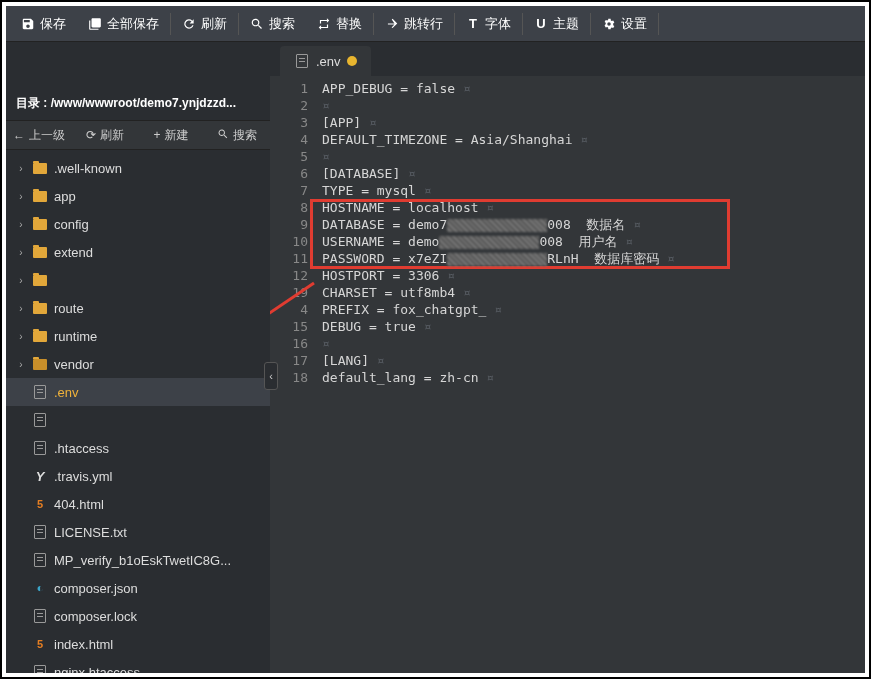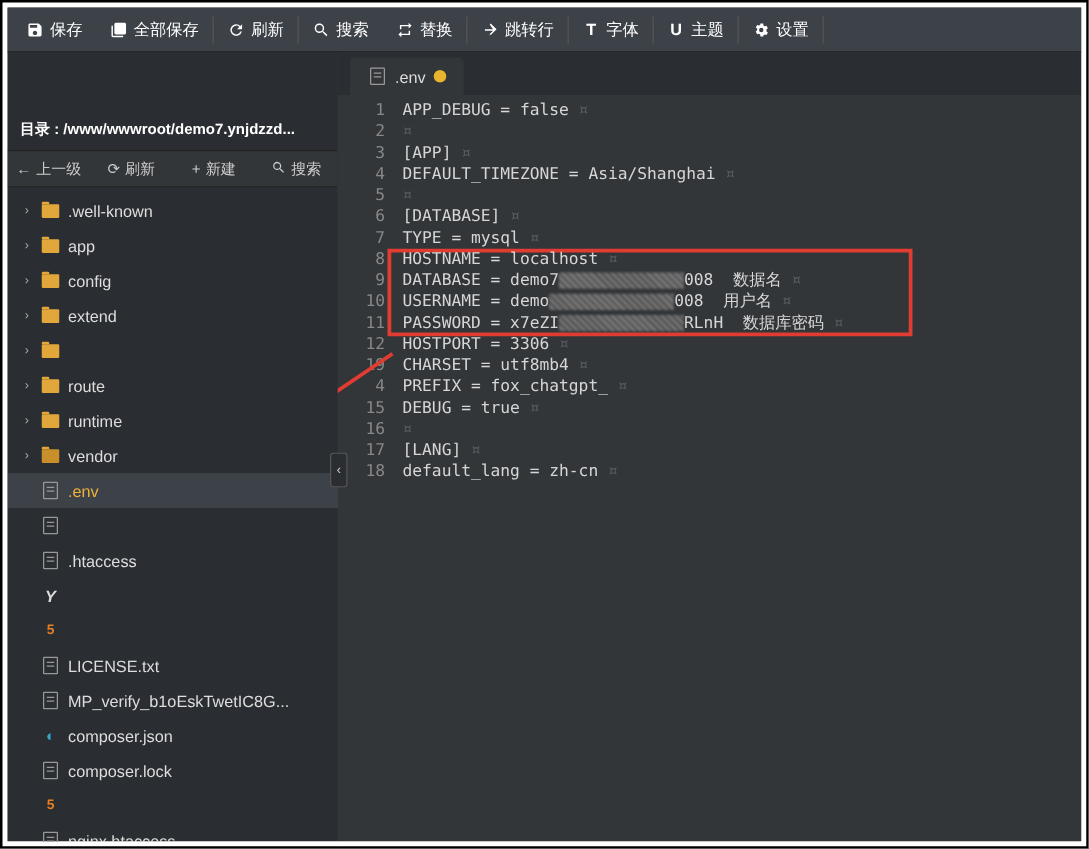--- a/index.html
+++ b/index.html
@@ -231,24 +231,26 @@
             <div class="tree-item">
               <span class="chev sp"></span>
               <span class="fic">
                 <span class="doc-ic"></span>
               </span>
               <span class="label">.htaccess</span>
             </div>
             <div class="tree-item">
               <span class="chev sp"></span>
               <span class="fic" style="color:#ddd;font-weight:bold;font-style:italic;font-size:13px">Y</span>
+              <span class="label">.travis.yml</span>
             </div>
             <div class="tree-item">
               <span class="chev sp"></span>
               <span class="fic" style="color:#e67e22;font-weight:bold;font-size:11px">5</span>
+              <span class="label">404.html</span>
             </div>
             <div class="tree-item">
               <span class="chev sp"></span>
               <span class="fic">
                 <span class="doc-ic"></span>
               </span>
               <span class="label">LICENSE.txt</span>
             </div>
             <div class="tree-item">
               <span class="chev sp"></span>
@@ -265,20 +267,21 @@
             <div class="tree-item">
               <span class="chev sp"></span>
               <span class="fic">
                 <span class="doc-ic"></span>
               </span>
               <span class="label">composer.lock</span>
             </div>
             <div class="tree-item">
               <span class="chev sp"></span>
               <span class="fic" style="color:#e67e22;font-weight:bold;font-size:11px">5</span>
+              <span class="label">index.html</span>
             </div>
             <div class="tree-item">
               <span class="chev sp"></span>
               <span class="fic">
                 <span class="doc-ic"></span>
               </span>
               <span class="label">nginx.htaccess</span>
             </div>
             <div class="tree-item">
               <span class="chev sp"></span>

